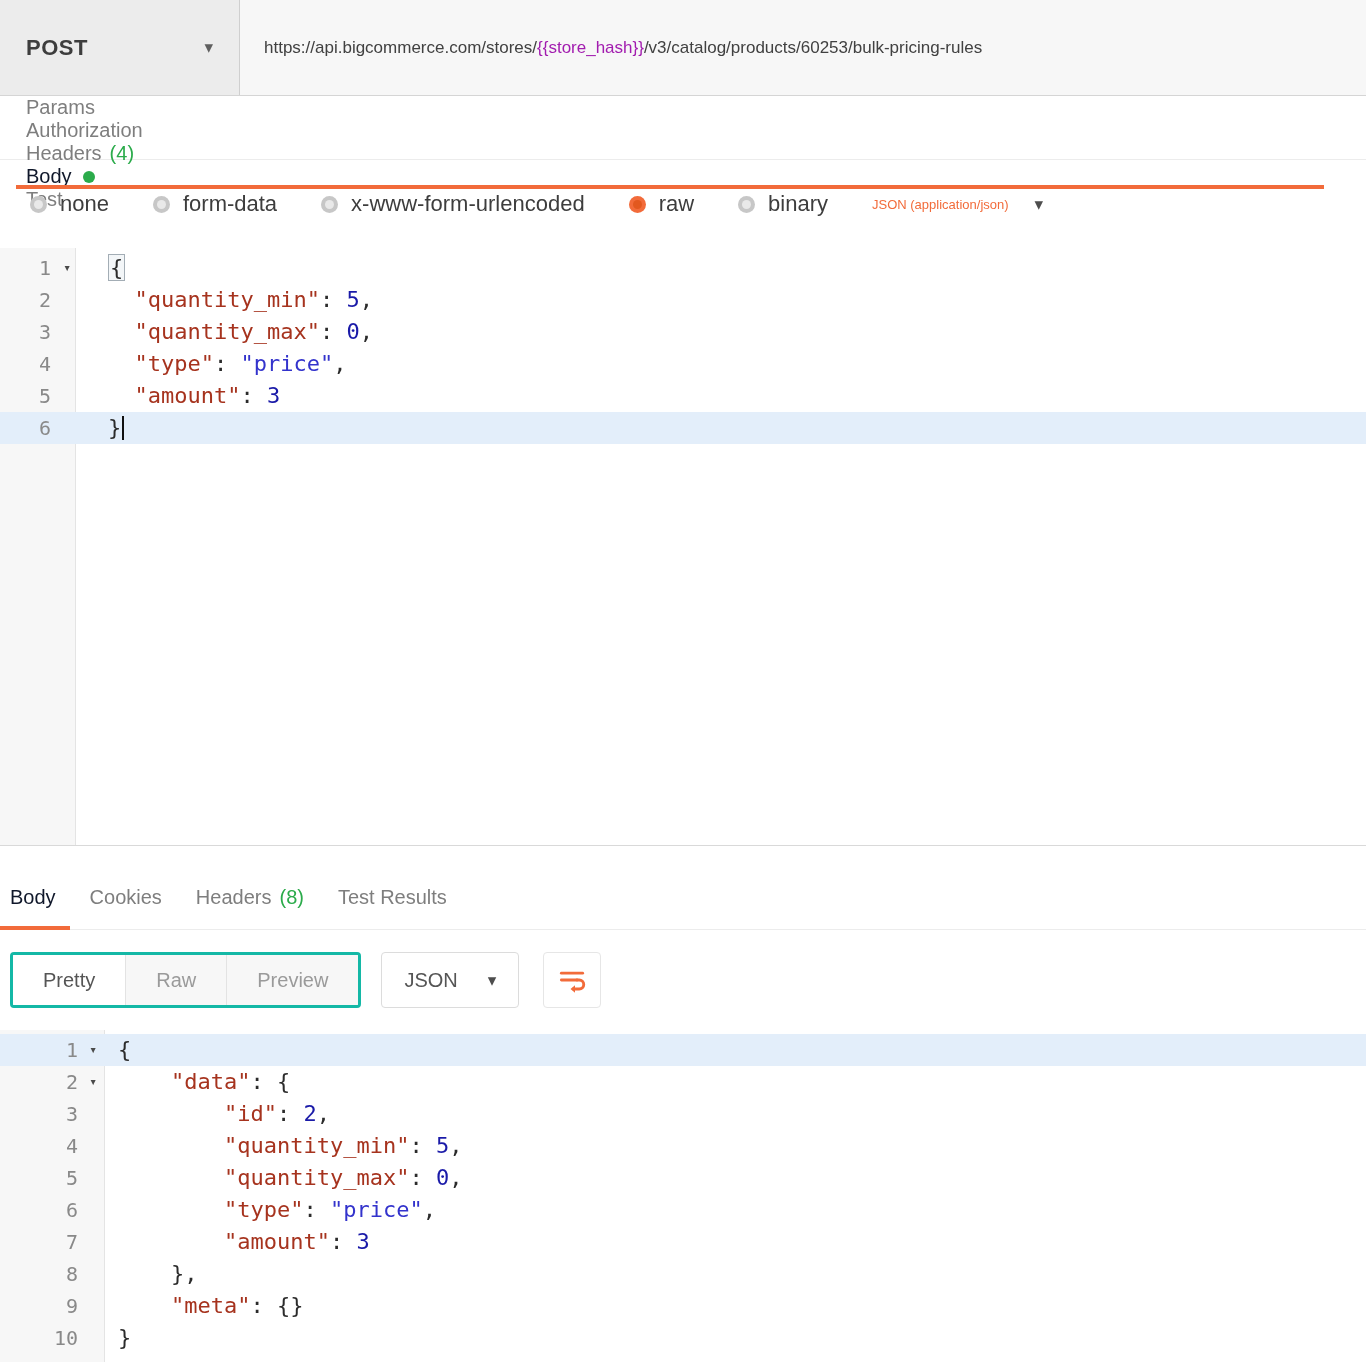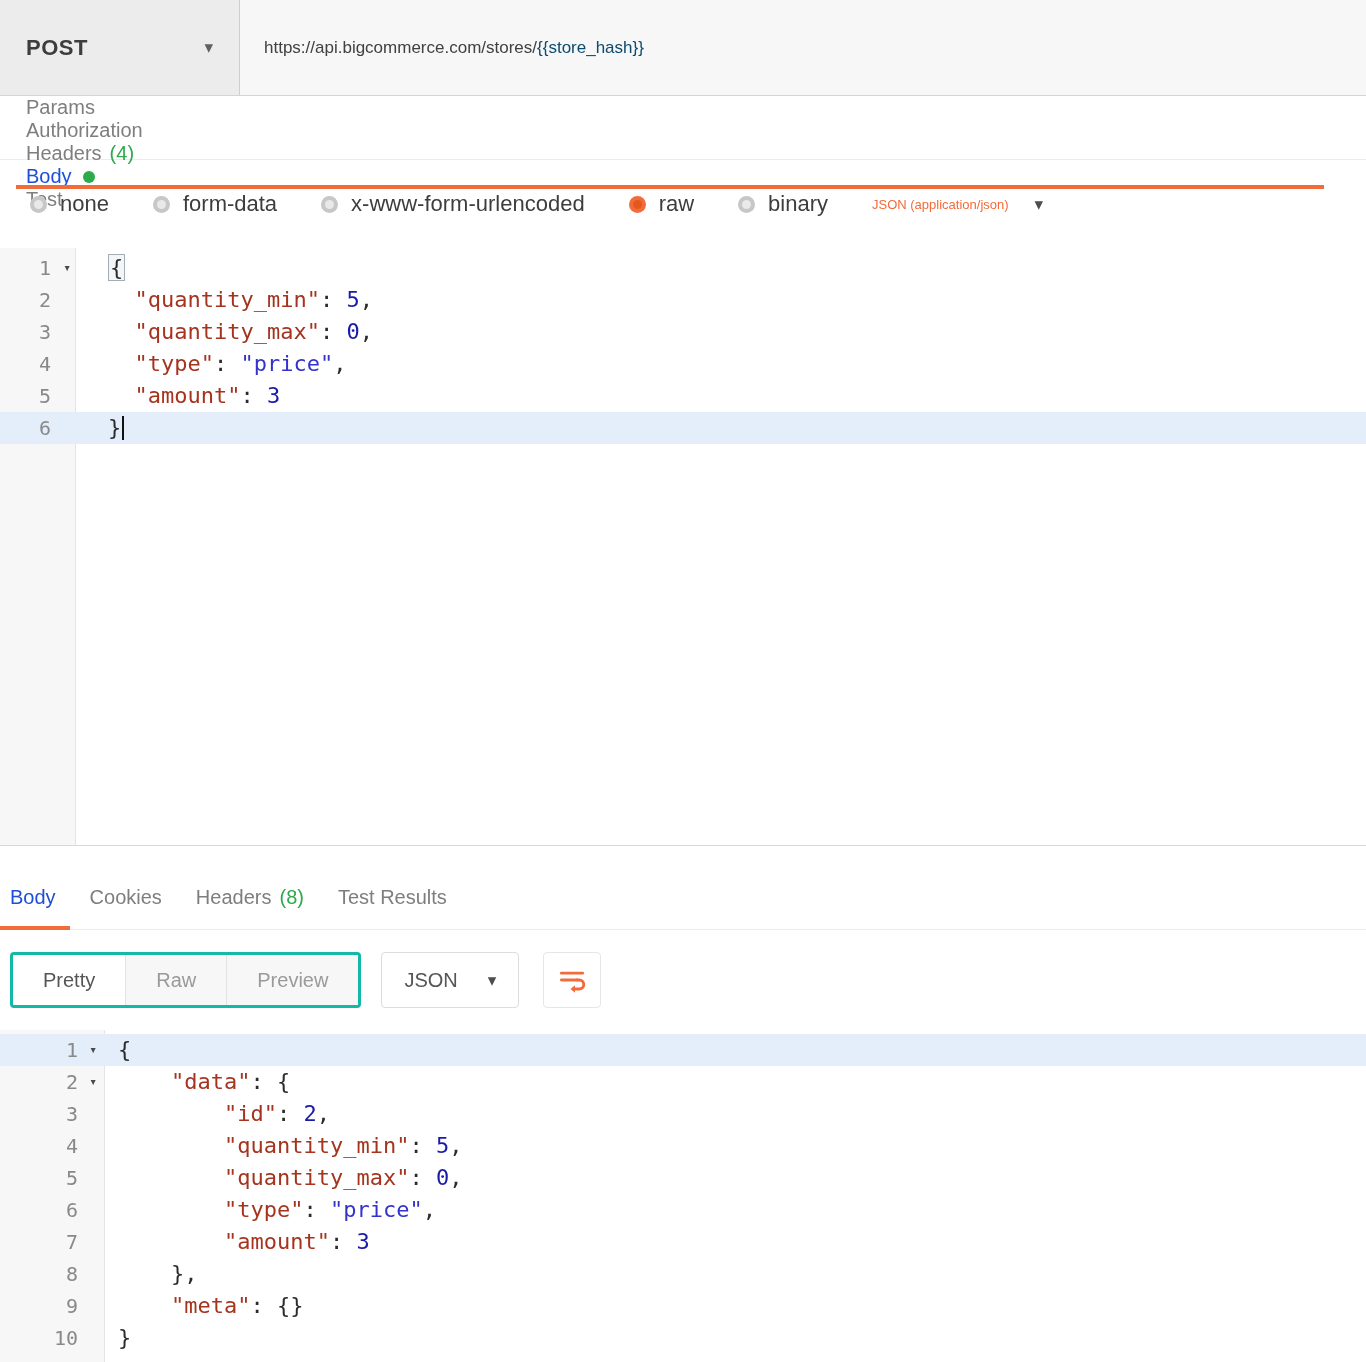--- a/index.html
+++ b/index.html
@@ -8,28 +8,28 @@
     font-family:"Liberation Sans", sans-serif;
     background:#ffffff; color:#3d3d3d; overflow:hidden;
   }
 
   
   .topbar { height:96px; background:#f0f0f0; border-bottom:1px solid #d5d5d5; display:flex; align-items:stretch; }
   .method { width:240px; display:flex; align-items:center; justify-content:space-between; padding:12px 26px; border-right:1px solid #cfcfcf; cursor:pointer; background:#ececec; }
   .method-label { font-size:22px; font-weight:bold; color:#3d3d3d; letter-spacing:.5px; }
   .dd-caret { font-size:17px; color:#5f5f5f; line-height:1; }
   .url { flex:1; display:flex; align-items:center; padding:0 24px; font-size:17px; color:#414141; background:#f7f7f7; white-space:nowrap; overflow:hidden; cursor:text; }
-  .url-var { color:#0c4a6e; }
+  .url-var { color:#a21caf; }
 
   
   .req-tabs { height:64px; display:flex; align-items:stretch; padding-left:26px; border-bottom:1px solid #ececec; background:#fff;flex-direction:column; }
   .resp-tabs { height:84px; display:flex; align-items:stretch; padding-left:10px; padding-top:20px; border-bottom:1px solid #ececec; background:#fff; }
   .tab { position:relative; display:flex; align-items:center; margin-right:56px; font-size:20px; color:#7e7e7e; cursor:pointer; }
   .resp-tabs .tab { margin-right:34px; }
-  .tab.active .tab-label { color:#1d4ed8; }
+  .tab.active .tab-label { color:#0f172a; }
   .tab.active::after { content:""; position:absolute; left:-10px; right:-14px; bottom:-1px; height:4px; background:#f26b3a; }
   .tab-count { color:#2bab4b; margin-left:8px; }
   .tab-dot { width:12px; height:12px; border-radius:50%; background:#2bab4b; margin-left:11px; }
 
   
   .mode-bar { height:88px; display:flex; align-items:center; padding-left:30px; background:#fff; }
   .radios { display:flex; align-items:center; }
   .radio-item { display:flex; align-items:center; margin-right:44px; cursor:pointer; }
   .radio-circle { width:17px; height:17px; border-radius:50%; background:#c7c7c7; margin-right:13px; position:relative; flex:0 0 auto; }
   .radio-circle::after { content:""; position:absolute; left:4px; top:4px; width:9px; height:9px; border-radius:50%; background:#e9e9e9; }
@@ -79,20 +79,21 @@
 <body>
 
 <div class="topbar">
   <div class="method">
     <span class="method-label">POST</span>
     <span class="dd-caret">▾</span>
   </div>
   <div class="url" id="url-box">
       <span class="url-plain">https://api.bigcommerce.com/stores/</span>
       <span class="url-var">{{store_hash}}</span>
+      <span class="url-plain">/v3/catalog/products/60253/bulk-pricing-rules</span>
     </div>
 </div>
 
 <div class="req-tabs" id="req-tabs">
     <div class="tab">
       <span class="tab-label">Params</span>
     </div>
     <div class="tab">
       <span class="tab-label">Authorization</span>
     </div>

